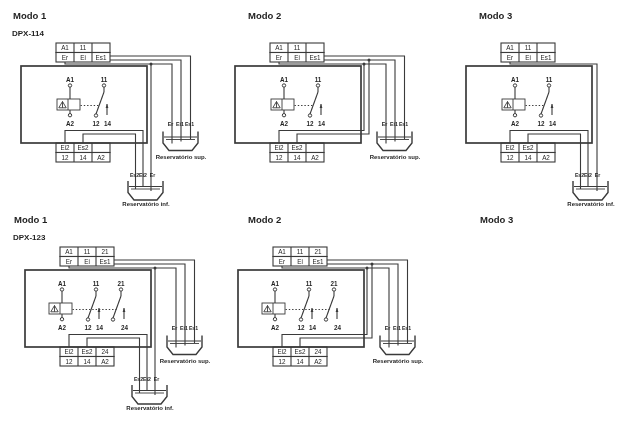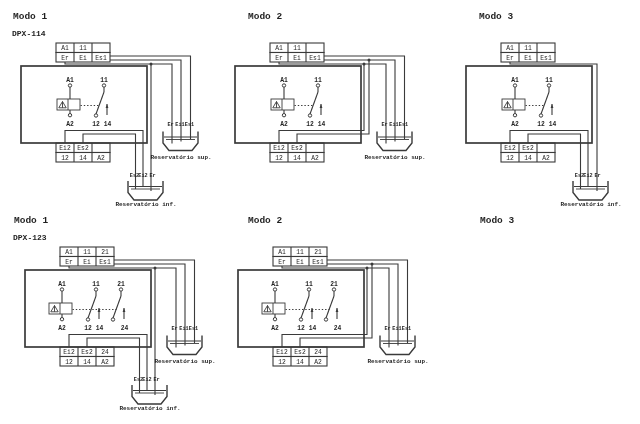--- a/index.html
+++ b/index.html
@@ -1,17 +1,17 @@
 <!DOCTYPE html>
 <html><head>
 <meta charset="utf-8">
 <style>
   html,body{margin:0;padding:0;background:#ffffff;}
   #stage{position:relative;width:640px;height:424px;background:#ffffff;overflow:hidden;
-         font-family:Liberation Mono, monospace;}
+         font-family:Liberation Sans, sans-serif;}
   svg{display:block;}
   .w    {fill:none;stroke:#3a3a3a;stroke-width:1.1;}
   .thin {fill:none;stroke:#3a3a3a;stroke-width:0.9;}
   .bx   {fill:none;stroke:#3a3a3a;stroke-width:1.7;}
   .cell {fill:#ffffff;stroke:#3a3a3a;stroke-width:1.1;}
   .tkp  {fill:none;stroke:#3a3a3a;stroke-width:1.4;}
   .term {fill:#ffffff;stroke:#3a3a3a;stroke-width:1;}
   .dot  {fill:#3a3a3a;stroke:none;}
   .arr  {fill:#3a3a3a;stroke:none;}
   .dash {fill:none;stroke:#3a3a3a;stroke-width:1;stroke-dasharray:1.4 1.9;}

